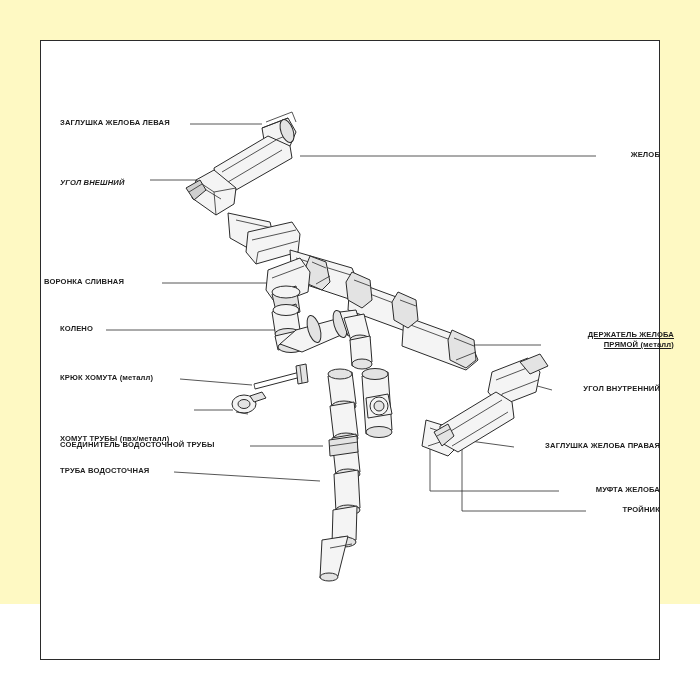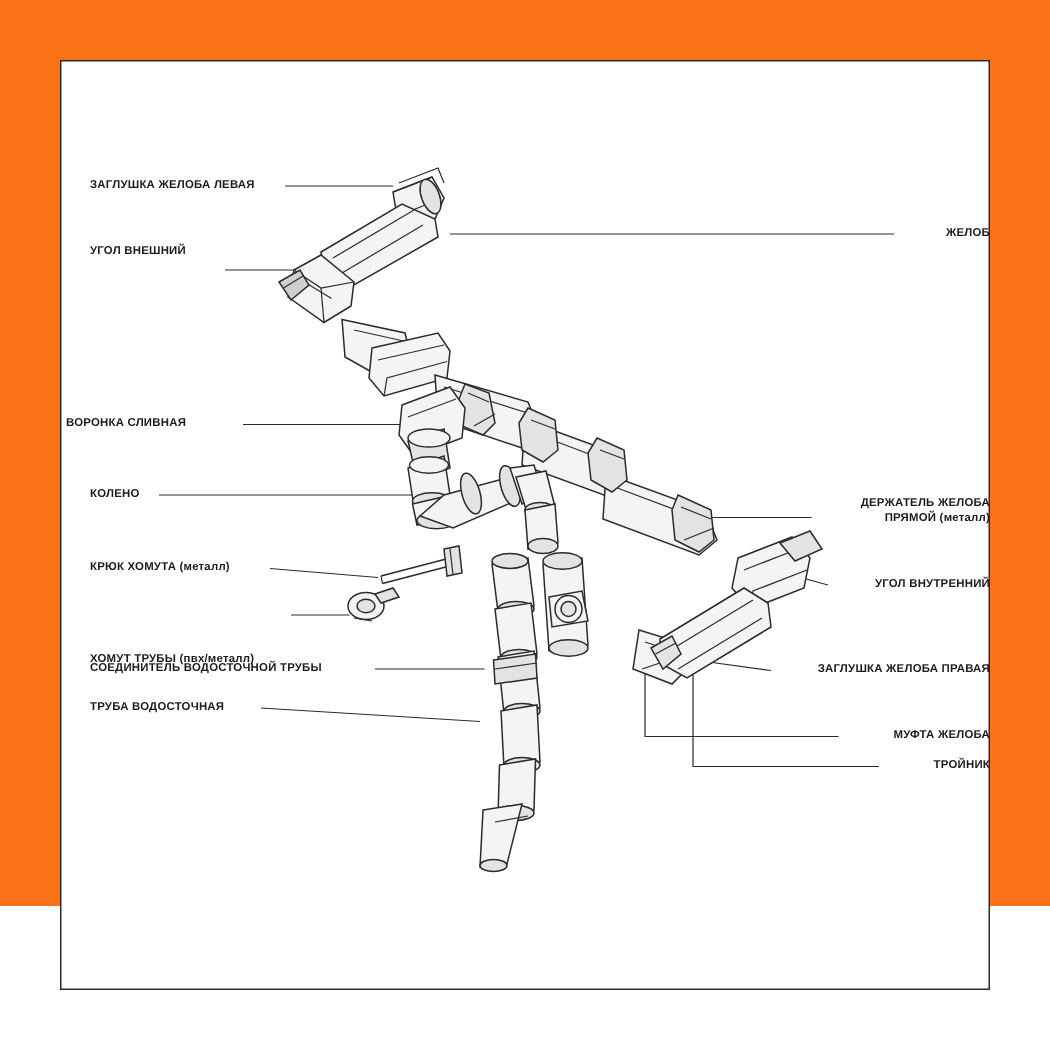--- a/index.html
+++ b/index.html
@@ -10,21 +10,21 @@
   body {
     width: 700px;
     height: 700px;
     font-family: "Liberation Sans", sans-serif;
     overflow: hidden;
   }
   #diagram-root {
     position: relative;
     width: 700px;
     height: 604px;
-    background: #f97316;
+    background: #fef9c3;
   }
   #diagram-svg {
     position: absolute;
     left: 0;
     top: 0;
     width: 700px;
     height: 700px;
   }
   .lbl {
     position: absolute;
@@ -245,29 +245,29 @@
     </g>
 
     <g>
       <path class="fillmid" d="M434 432 L448 424 L454 436 L442 446 Z"></path>
       <path class="lnthin" d="M437 436 L450 429"></path>
     </g>
 
   </svg>
 
   <div class="lbl left" style="left:60px; top:118px;">ЗАГЛУШКА ЖЕЛОБА ЛЕВАЯ</div>
-  <div class="lbl left" style="left:60px; top:162px;">УГОЛ ВНЕШНИЙ</div>
+  <div class="lbl left" style="left:60px; top:178px;font-style:italic;">УГОЛ ВНЕШНИЙ</div>
   <div class="lbl left" style="left:44px; top:277px;">ВОРОНКА СЛИВНАЯ</div>
   <div class="lbl left" style="left:60px; top:324px;">КОЛЕНО</div>
   <div class="lbl left" style="left:60px; top:373px;">КРЮК ХОМУТА (металл)</div>
   <div class="lbl left" style="left:60px; top:404px;margin-top:30px;">ХОМУТ ТРУБЫ (пвх/металл)</div>
   <div class="lbl left" style="left:60px; top:440px;">СОЕДИНИТЕЛЬ ВОДОСТОЧНОЙ ТРУБЫ</div>
   <div class="lbl left" style="left:60px; top:466px;">ТРУБА ВОДОСТОЧНАЯ</div>
 
   <div class="lbl right" style="right:40px; top:150px;">ЖЕЛОБ</div>
-  <div class="lbl right" style="right:40px; top:330px;">ДЕРЖАТЕЛЬ ЖЕЛОБА
+  <div class="lbl right" style="right:26px; top:330px;text-decoration:underline;">ДЕРЖАТЕЛЬ ЖЕЛОБА
 ПРЯМОЙ (металл)</div>
   <div class="lbl right" style="right:40px; top:384px;">УГОЛ ВНУТРЕННИЙ</div>
   <div class="lbl right" style="right:40px; top:441px;">ЗАГЛУШКА ЖЕЛОБА ПРАВАЯ</div>
   <div class="lbl right" style="right:40px; top:485px;">МУФТА ЖЕЛОБА</div>
   <div class="lbl right" style="right:40px; top:505px;margin-left:16px;">ТРОЙНИК</div>
 
 </div>
 
 </body></html>

